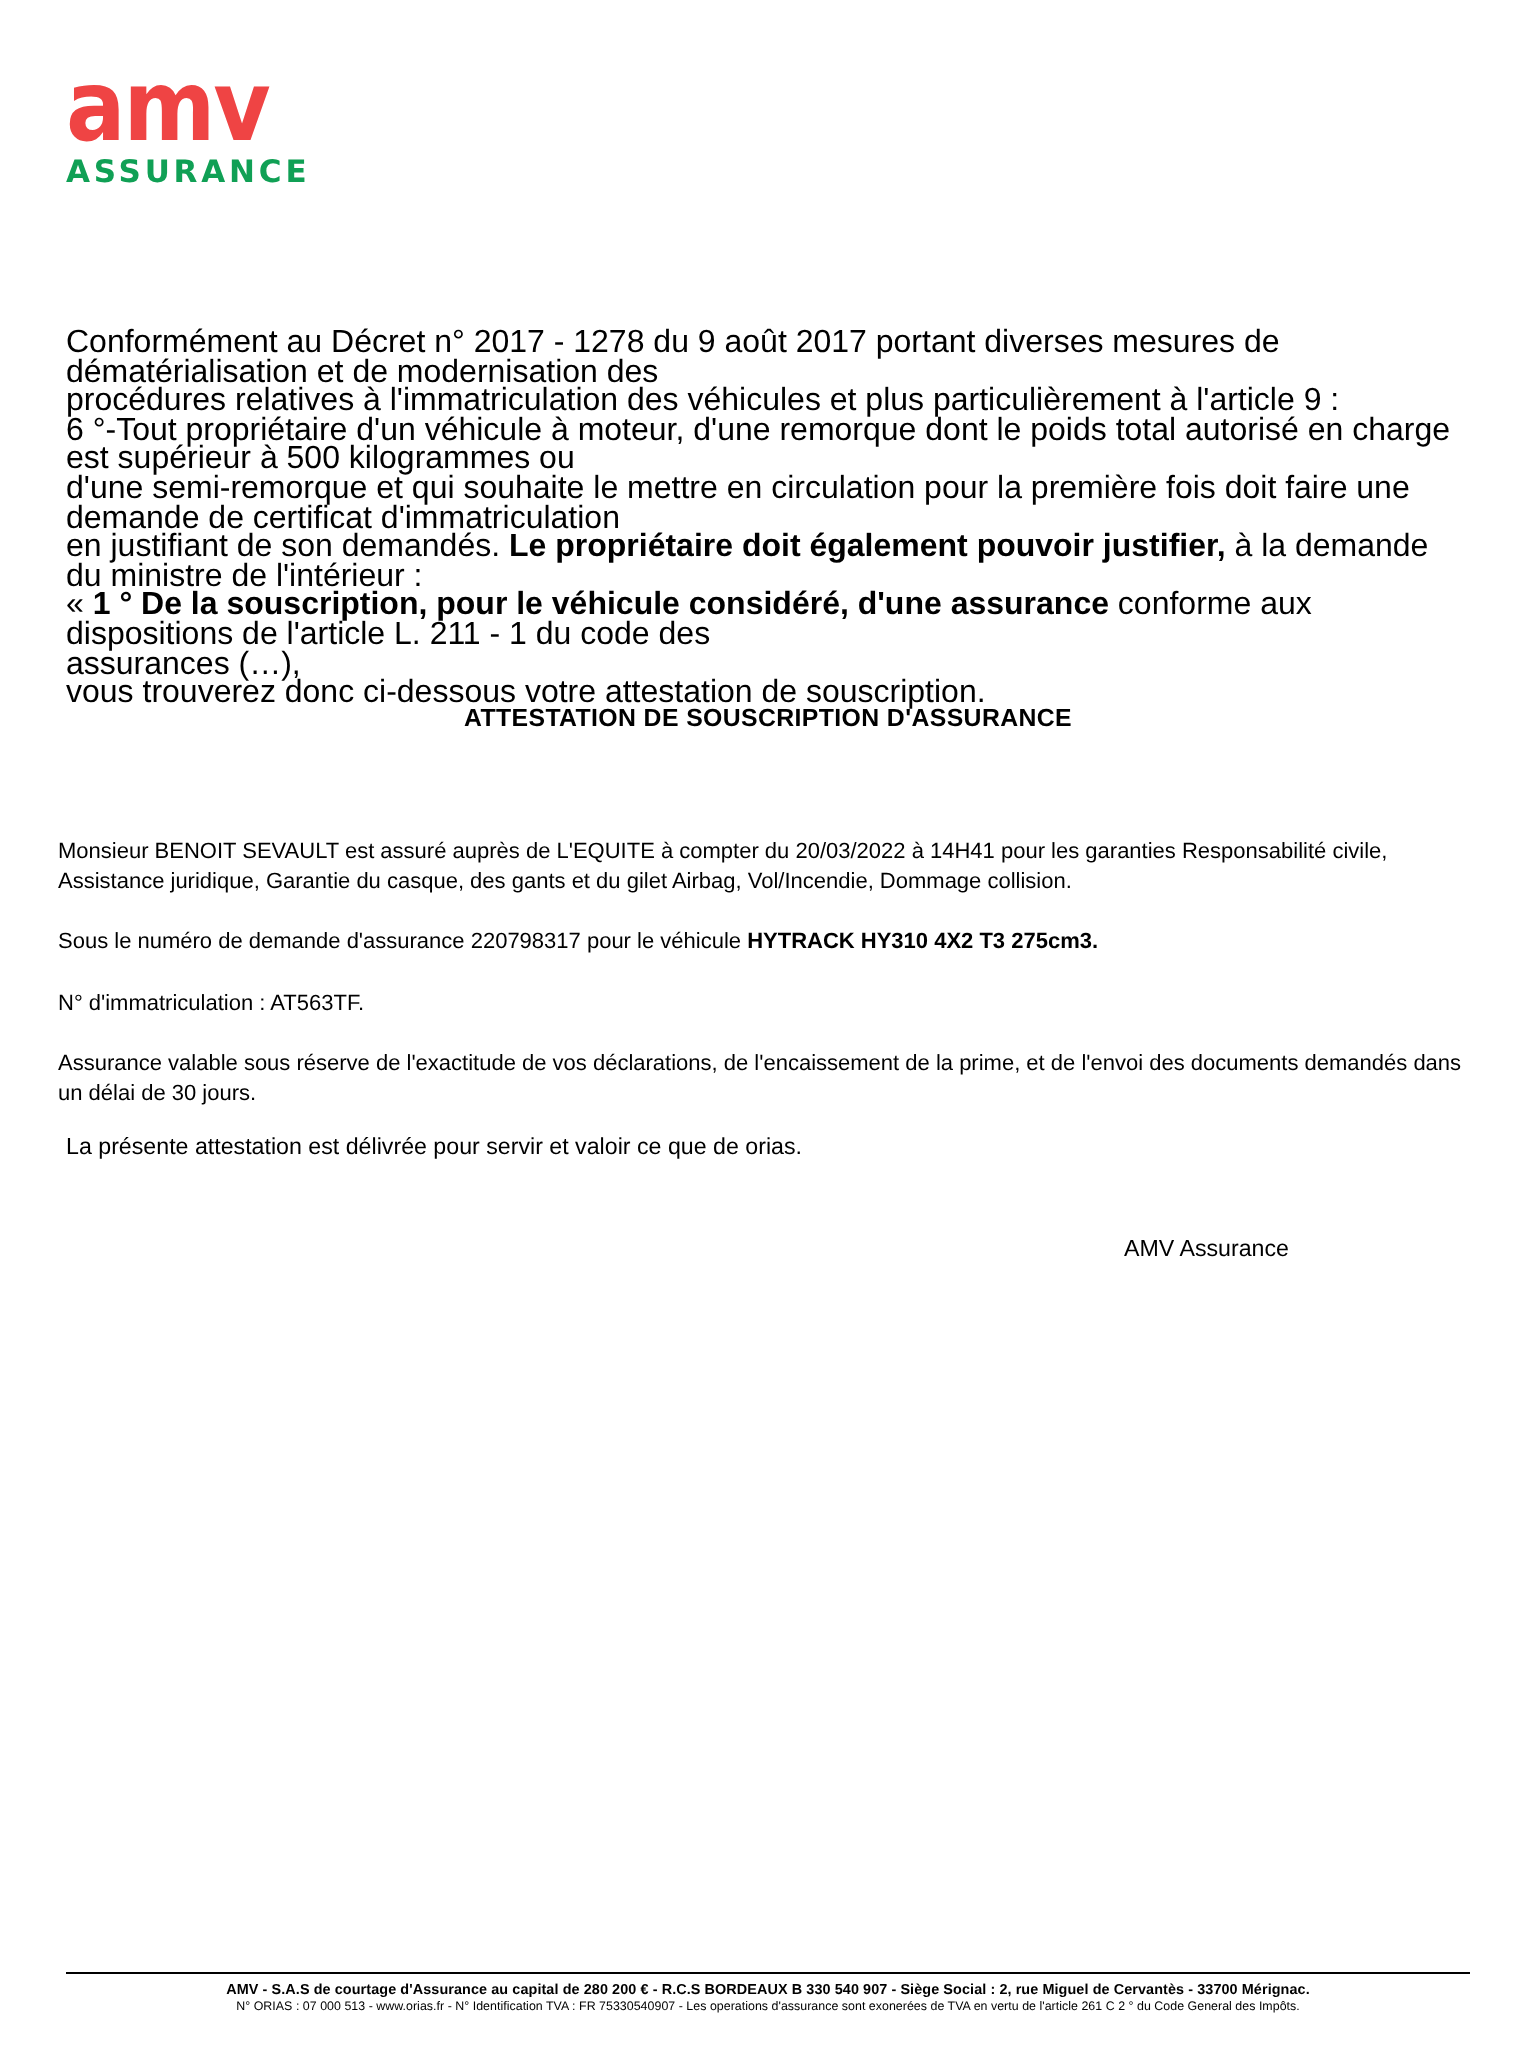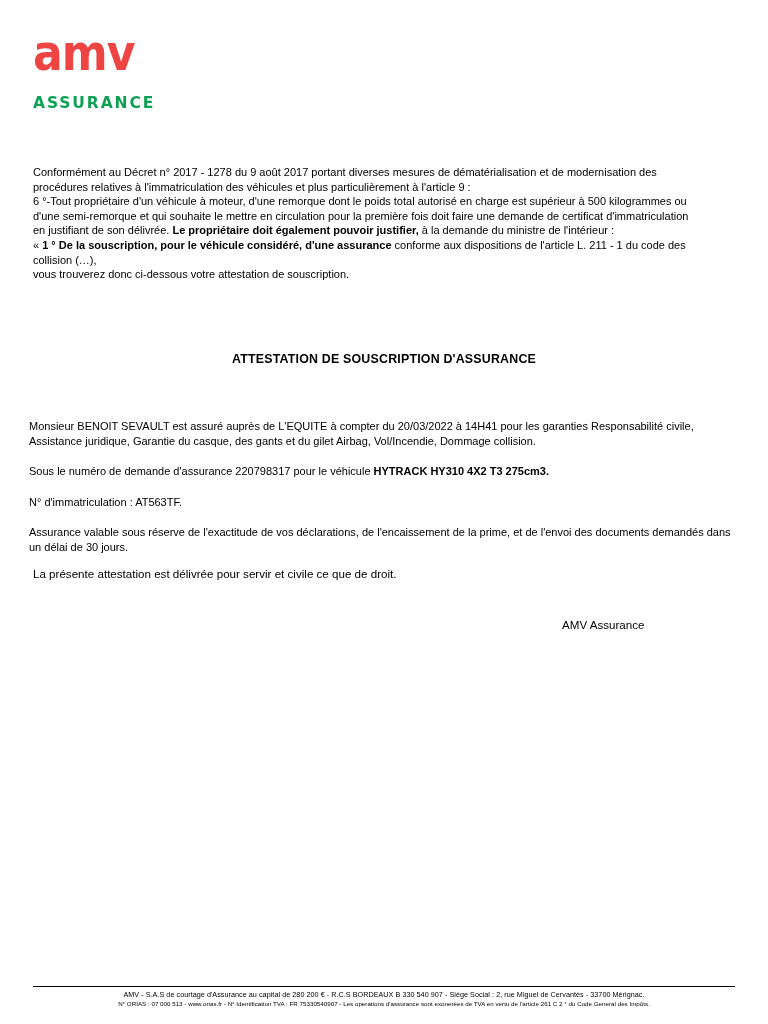--- a/index.html
+++ b/index.html
@@ -40,30 +40,30 @@
     text-transform: lowercase;
     font-stretch: condensed;
   }
   .logo-sub {
     font-family: "DejaVu Sans", sans-serif;
     font-weight: bold;
     font-size: 15.5px;
     line-height: 17px;
     letter-spacing: 1.9px;
     color: #10a055;
-    margin-top: 17px;
+    margin-top: 0;
   }
 
   
   .intro {
     position: absolute;
     left: 33px;
     top: 165px;
     width: 703px;
-    font-size: 11px;
+    font-size: 16px;
     line-height: 14.6px;
     text-align: left;
   }
   .intro p {
     margin: 0;
   }
 
   .doc-title {
     position: absolute;
     left: 0;
@@ -119,21 +119,21 @@
     right: 33px;
     bottom: 16px;
     text-align: center;
   }
   .footer-rule {
     border-top: 1px solid #000000;
     margin-bottom: 3px;
   }
   .footer-line-1 {
     font-size: 7.2px;
-    font-weight: normal;
+    font-weight: bold;
     line-height: 9.5px;
     letter-spacing: 0.05px;
   }
   .footer-line-2 {
     font-size: 6.2px;
     line-height: 9px;
     letter-spacing: 0.02px;
   }
 </style>
 </head>
@@ -144,42 +144,42 @@
   <div class="logo-block">
     <div class="logo-amv">amv</div>
     <div class="logo-sub">ASSURANCE</div>
   </div>
 
   <div class="intro">
     <p>Conformément au Décret n° 2017 - 1278 du 9 août 2017 portant diverses mesures de dématérialisation et de modernisation des</p>
     <p>procédures relatives à l'immatriculation des véhicules et plus particulièrement à l'article 9 :</p>
     <p>6 °-Tout propriétaire d'un véhicule à moteur, d'une remorque dont le poids total autorisé en charge est supérieur à 500 kilogrammes ou</p>
     <p>d'une semi-remorque et qui souhaite le mettre en circulation pour la première fois doit faire une demande de certificat d'immatriculation</p>
-    <p><span>en justifiant de son délivrée. </span><b>Le propriétaire doit également pouvoir justifier,</b><span> à la demande du ministre de l'intérieur :</span></p>
+    <p><span>en justifiant de son demandés. </span><b>Le propriétaire doit également pouvoir justifier,</b><span> à la demande du ministre de l'intérieur :</span></p>
     <p><span>« </span><b>1 ° De la souscription, pour le véhicule considéré, d'une assurance</b><span> conforme aux dispositions de l'article L. 211 - 1 du code des</span></p>
-    <p>collision (…),</p>
+    <p>assurances (…),</p>
     <p>vous trouverez donc ci-dessous votre attestation de souscription.</p>
   </div>
 
   <div class="doc-title">ATTESTATION DE SOUSCRIPTION D'ASSURANCE</div>
 
   <div class="body-block">
     <p>
       <span>Monsieur BENOIT SEVAULT est assuré auprès de L'EQUITE à compter du 20/03/2022 à 14H41 pour les garanties Responsabilité</span>
       <span>civile, Assistance juridique, Garantie du casque, des gants et du gilet Airbag, Vol/Incendie, Dommage collision.</span>
     </p>
     <p><span>Sous le numéro de demande d'assurance 220798317 pour le véhicule </span><b>HYTRACK HY310 4X2 T3 275cm3.</b></p>
     <p>N° d'immatriculation : AT563TF.</p>
     <p>
       <span>Assurance valable sous réserve de l'exactitude de vos déclarations, de l'encaissement de la prime, et de l'envoi des documents</span>
       <span>demandés dans un délai de 30 jours.</span>
     </p>
   </div>
 
-  <div class="closing">La présente attestation est délivrée pour servir et civile ce que de droit.</div>
+  <div class="closing">La présente attestation est délivrée pour servir et valoir ce que de orias.</div>
 
   <div class="signature">AMV Assurance</div>
 
   <div class="footer">
     <div class="footer-rule"></div>
     <div class="footer-line-1">AMV - S.A.S de courtage d'Assurance au capital de 280 200 € - R.C.S BORDEAUX B 330 540 907 - Siège Social : 2, rue Miguel de Cervantès - 33700 Mérignac.</div>
     <div class="footer-line-2">N° ORIAS : 07 000 513 - www.orias.fr - N° Identification TVA : FR 75330540907 - Les operations d'assurance sont exonerées de TVA en vertu de l'article 261 C 2 ° du Code General des Impôts.</div>
   </div>
 
 </div>

